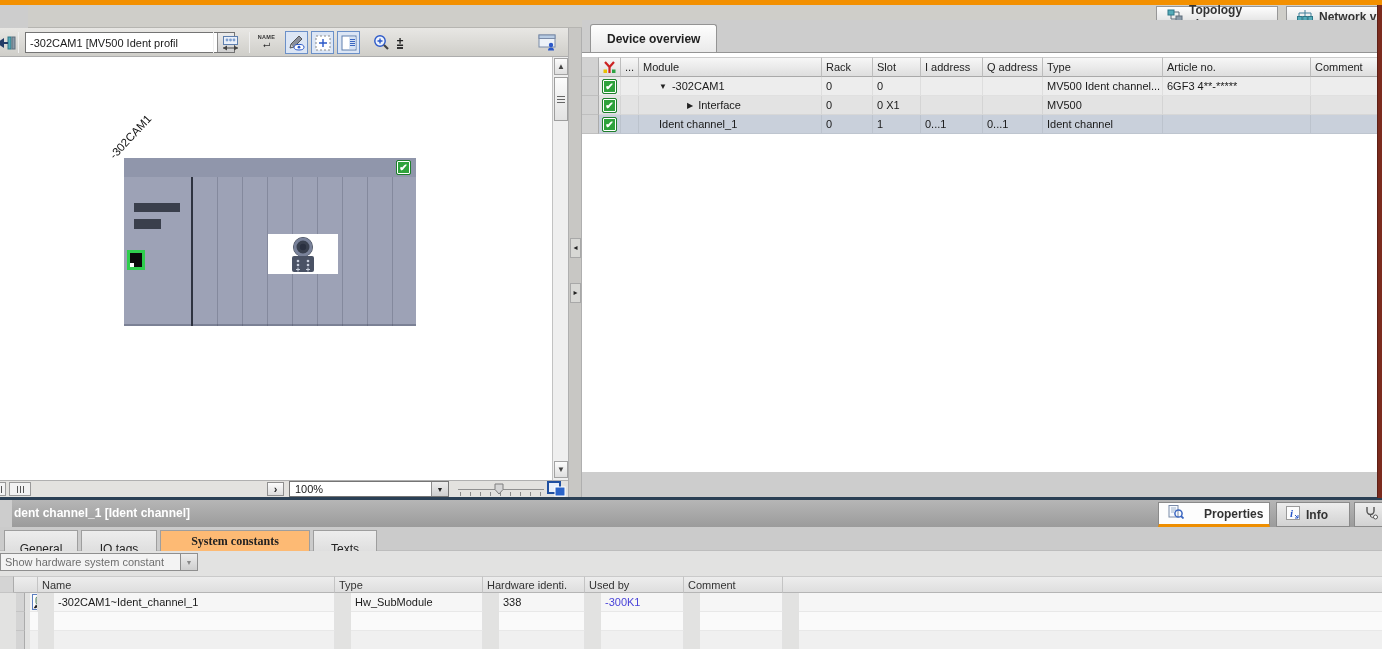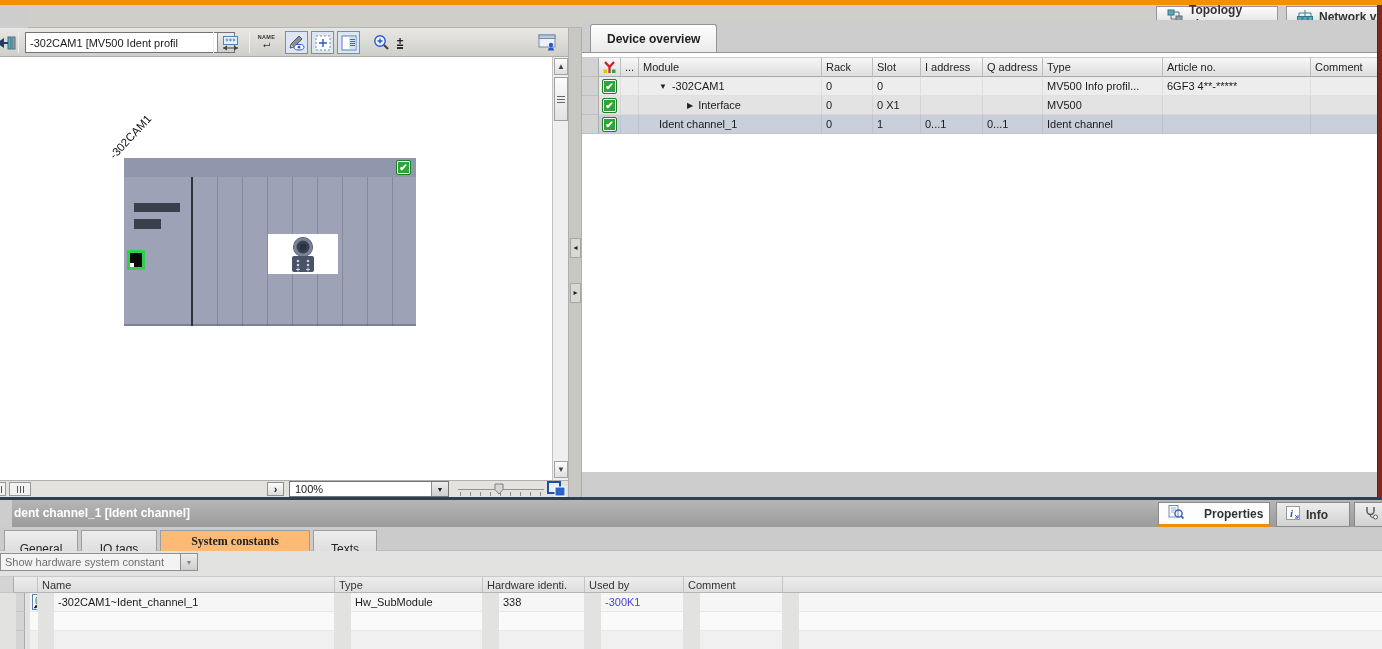--- a/index.html
+++ b/index.html
@@ -333,21 +333,21 @@
           </div>
         <div class="doc r1"></div>
         <div class="doc r1 ind1">
             <span class="twisty">▼</span>
             <span>-302CAM1</span>
           </div>
         <div class="doc r1">0</div>
         <div class="doc r1">0</div>
         <div class="doc r1"></div>
         <div class="doc r1"></div>
-        <div class="doc r1">MV500 Info profil...</div>
+        <div class="doc r1">MV500 Ident channel...</div>
         <div class="doc r1">6GF3 4**-*****</div>
         <div class="doc r1" style="border-right:none;"></div>
 
         <div class="doc gut"></div>
         <div class="doc r2 ctr">
             <div class="chk">✔</div>
           </div>
         <div class="doc r2"></div>
         <div class="doc r2 ind2">
             <span class="twisty">▶</span>

